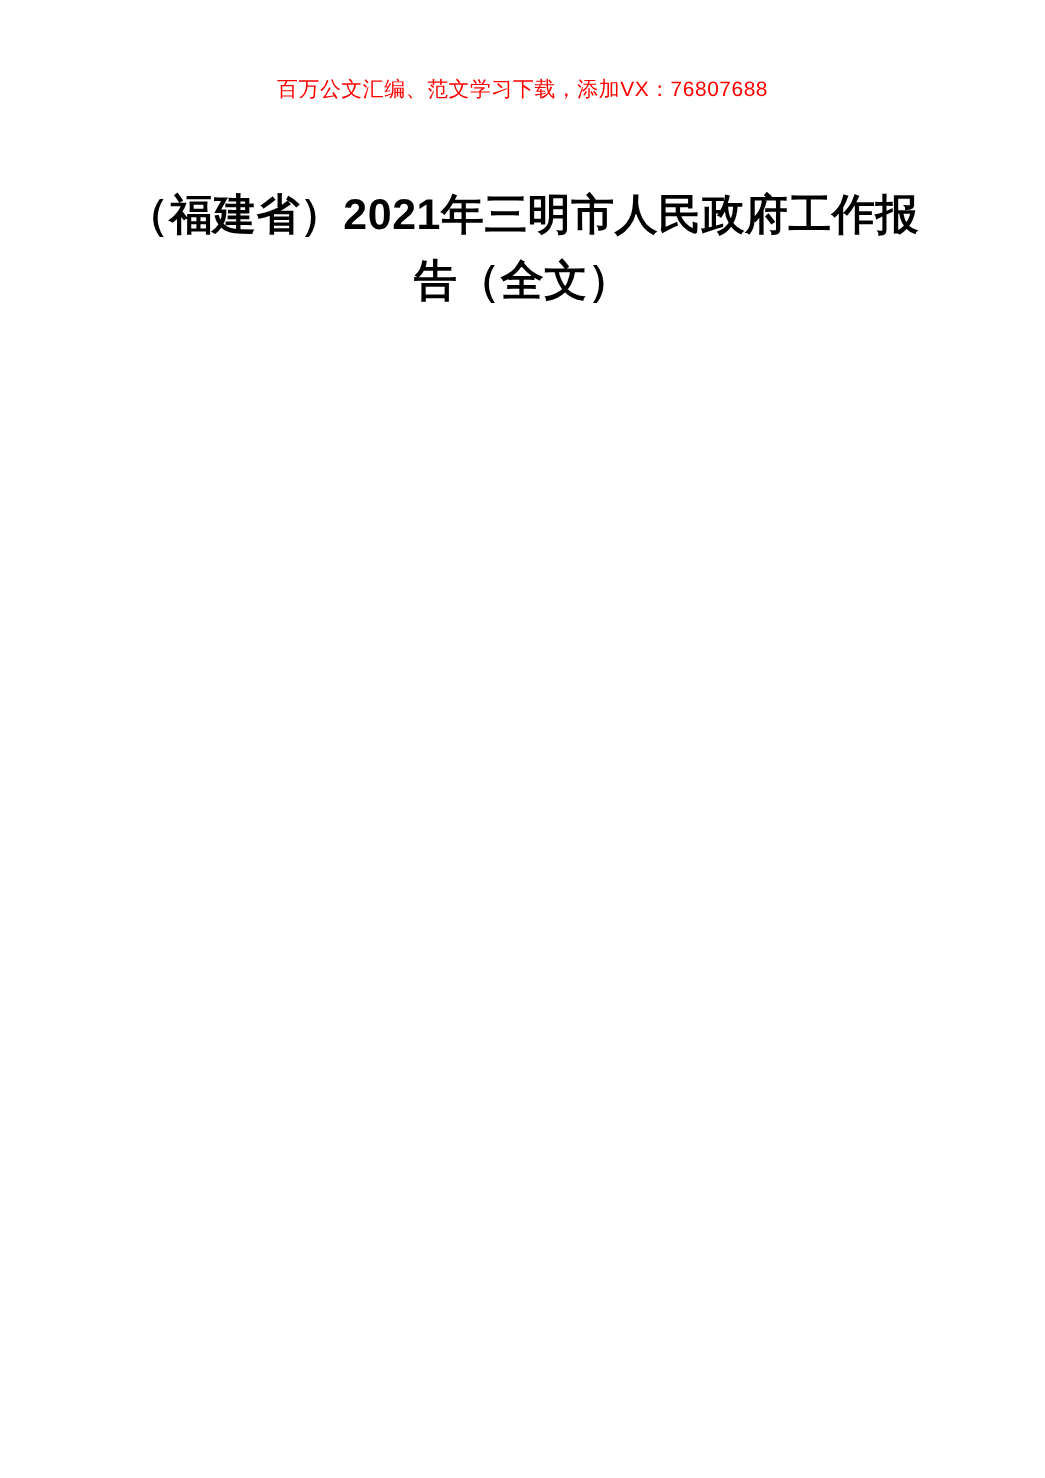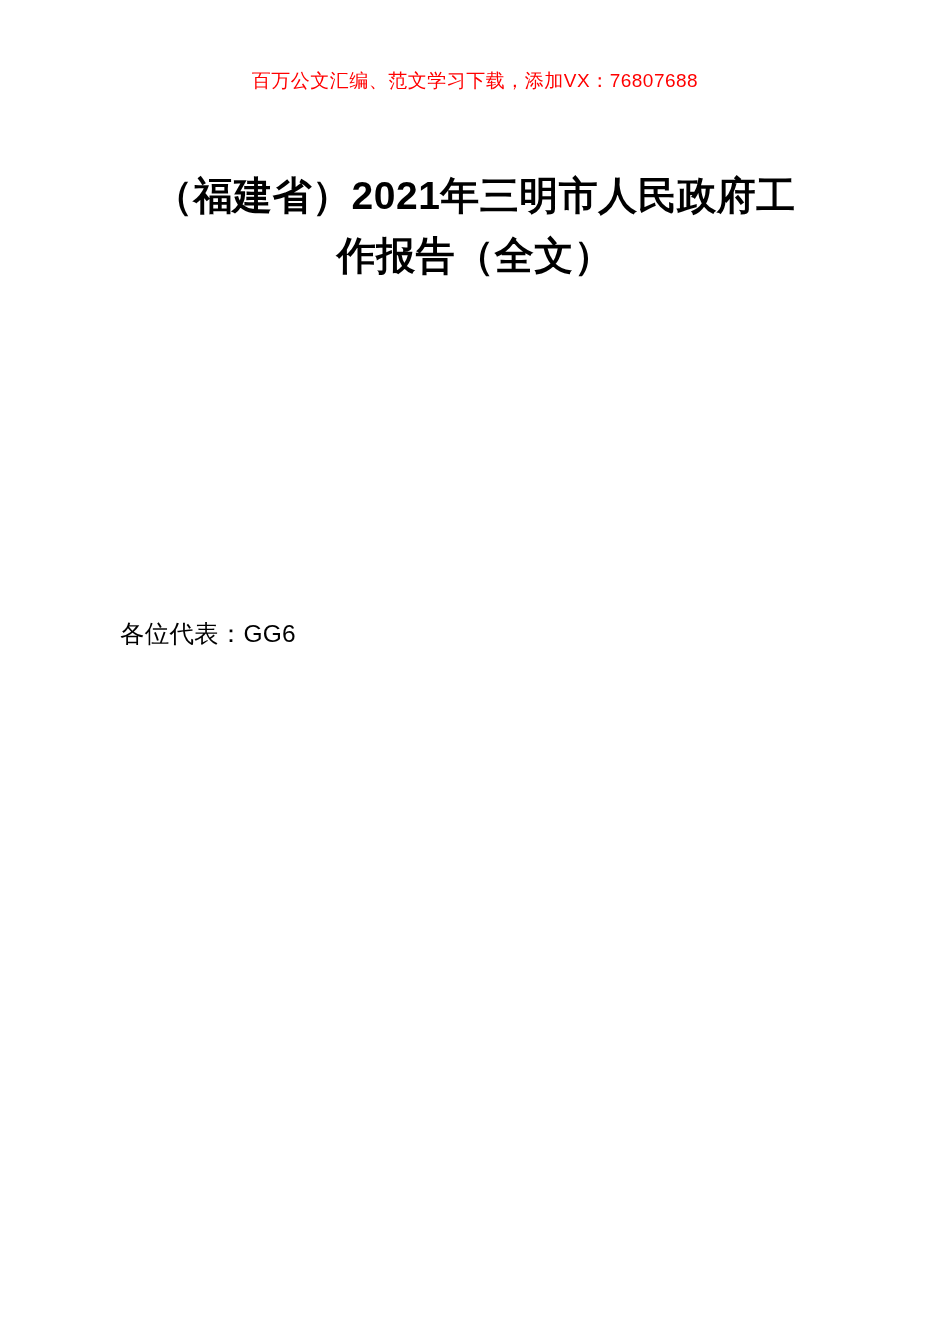--- a/index.html
+++ b/index.html
@@ -12,21 +12,21 @@
     height: 1344px;
     font-family: "Liberation Sans", "DejaVu Sans", sans-serif;
     color: #000000;
     overflow: hidden;
     position: relative;
   }
   .page {
     width: 950px;
     height: 1344px;
     box-sizing: border-box;
-    padding: 0 120px;
+    padding: 0 88px;
     position: relative;
   }
   .watermark {
     text-align: center;
     color: #ff0000;
     font-size: 19px;
     letter-spacing: 0.5px;
     padding-top: 68px;
     white-space: nowrap;
     font-family: "Liberation Sans", "DejaVu Sans", sans-serif;
@@ -65,16 +65,15 @@
 
 <div class="page">
 
   <div class="watermark">百万公文汇编、范文学习下载，添加VX：76807688</div>
 
   <h1 class="doc-title">（福建省）2021年三明市人民政府工作报告（全文）</h1>
 
   <div class="spacer"></div>
 
   <div class="body-block">
-    <p class="para">各位代表：GG6</p>
   </div>
 
 </div>
 
 </body></html>

